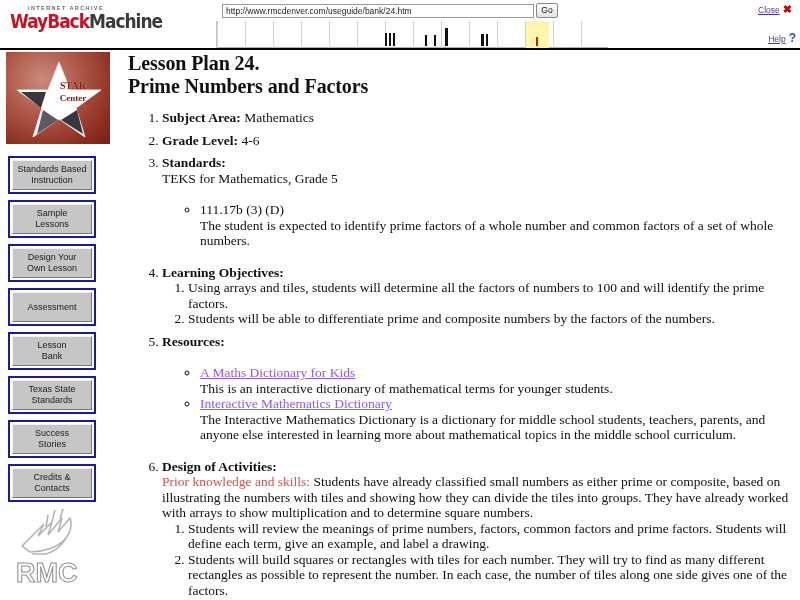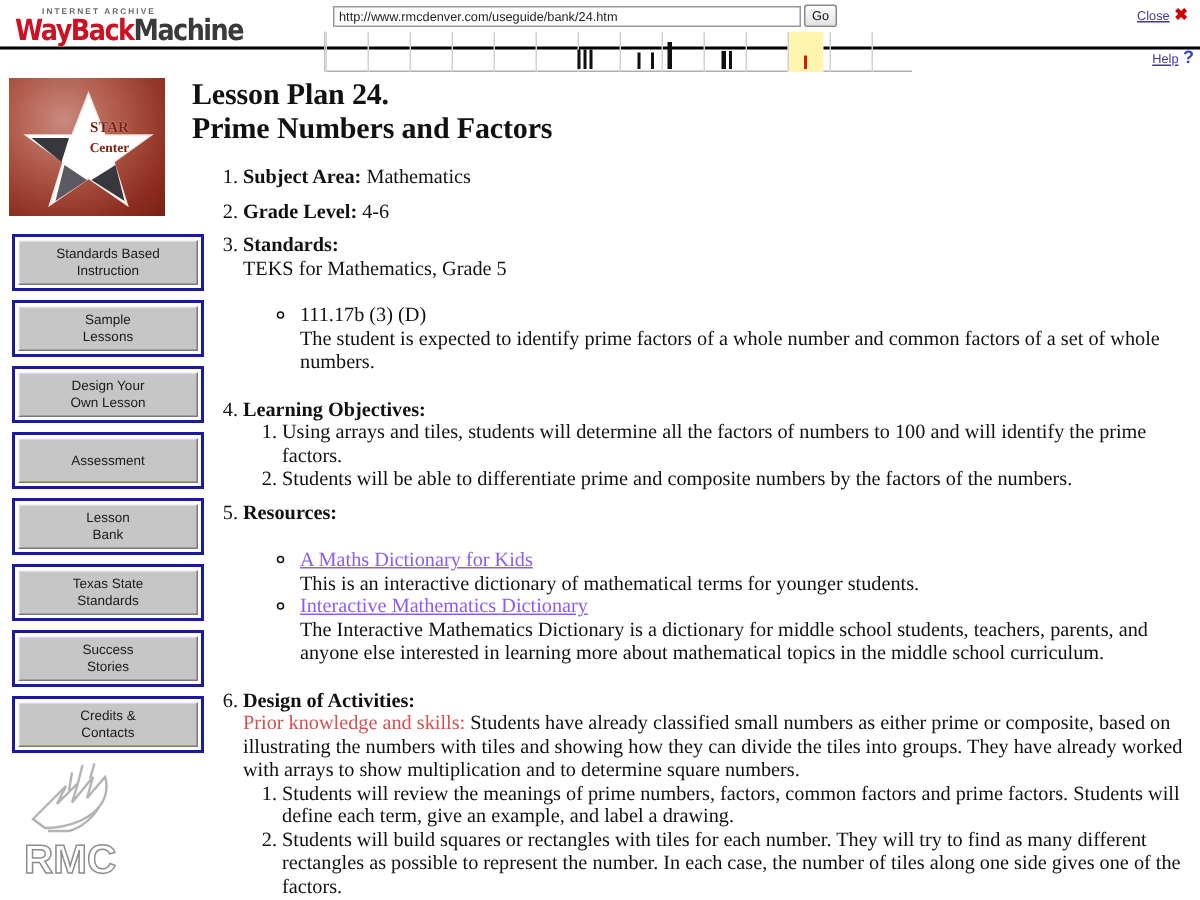--- a/index.html
+++ b/index.html
@@ -8,21 +8,21 @@
     width: 800px; height: 600px;
     overflow: hidden;
     background: #ffffff;
     font-family: "Liberation Serif", serif;
   }
 
   
   #wayback-toolbar {
     position: absolute;
     left: 0; top: 0;
-    width: 800px; height: 33px;
+    width: 800px; height: 50px;
     background: #ffffff;
     border-bottom: 2px solid #000000;
     font-family: "Liberation Sans", sans-serif;
   }
 
   
   .wb-logo {
     position: absolute; left: 10px; top: 4px;
     width: 112px; height: 34px;
   }
@@ -194,21 +194,21 @@
     font-size: 10px;
     line-height: 12px;
     text-align: center;
     width: 46px;
     text-shadow: 0 0 1px rgba(255,255,255,.7);
   }
   .star-label .s2 { font-size: 9px; }
 
   .nav-btn {
     position: absolute; left: 8px;
-    width: 128px; height: 38px;
+    width: 88px; height: 38px;
     border: 2px solid #1a1a9e;
     background: #ffffff;
     padding: 2px;
   }
   .nav-btn-inner {
     width: 100%; height: 100%;
     background: #c6c6c6;
     border-top: 1px solid #f2f2f2;
     border-left: 1px solid #f2f2f2;
     border-right: 1px solid #7a7a7a;

